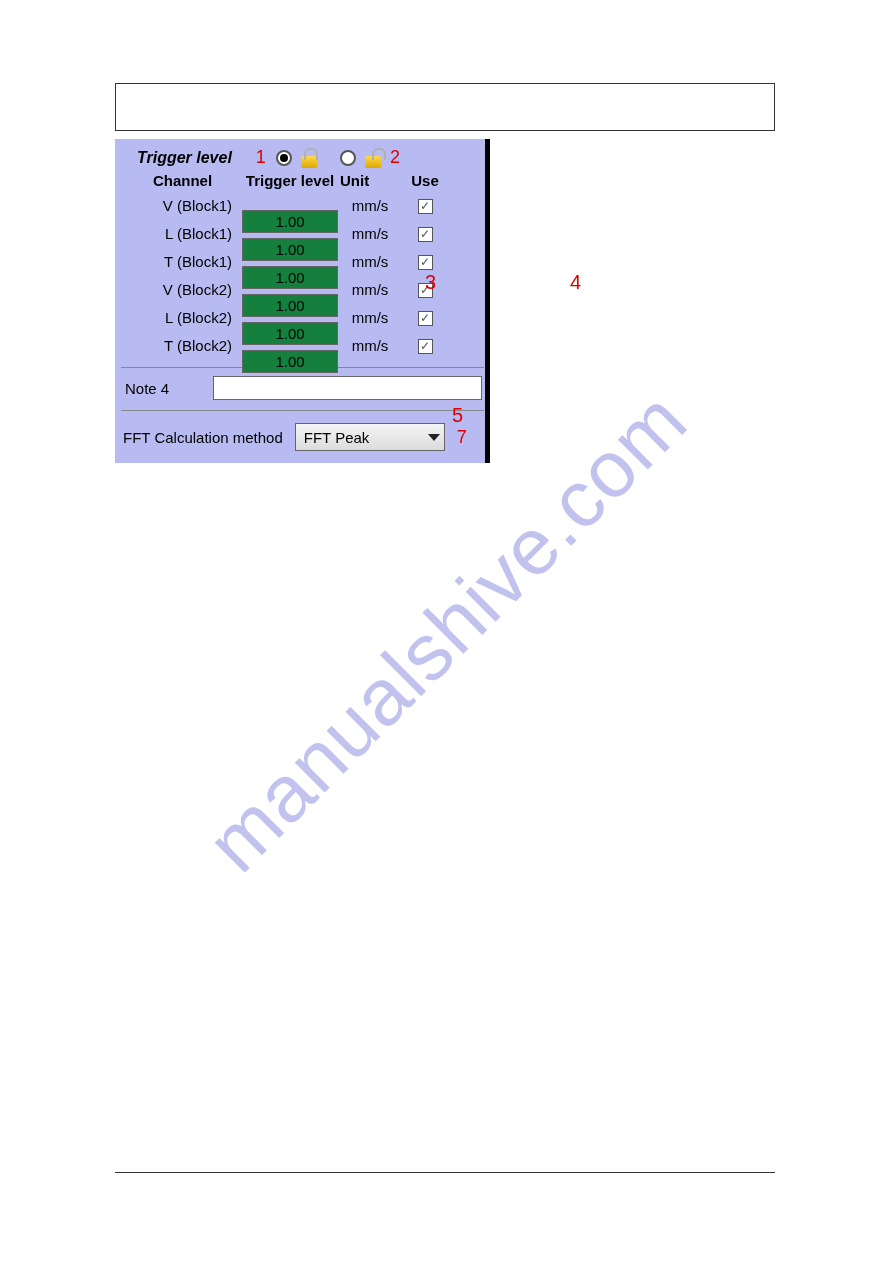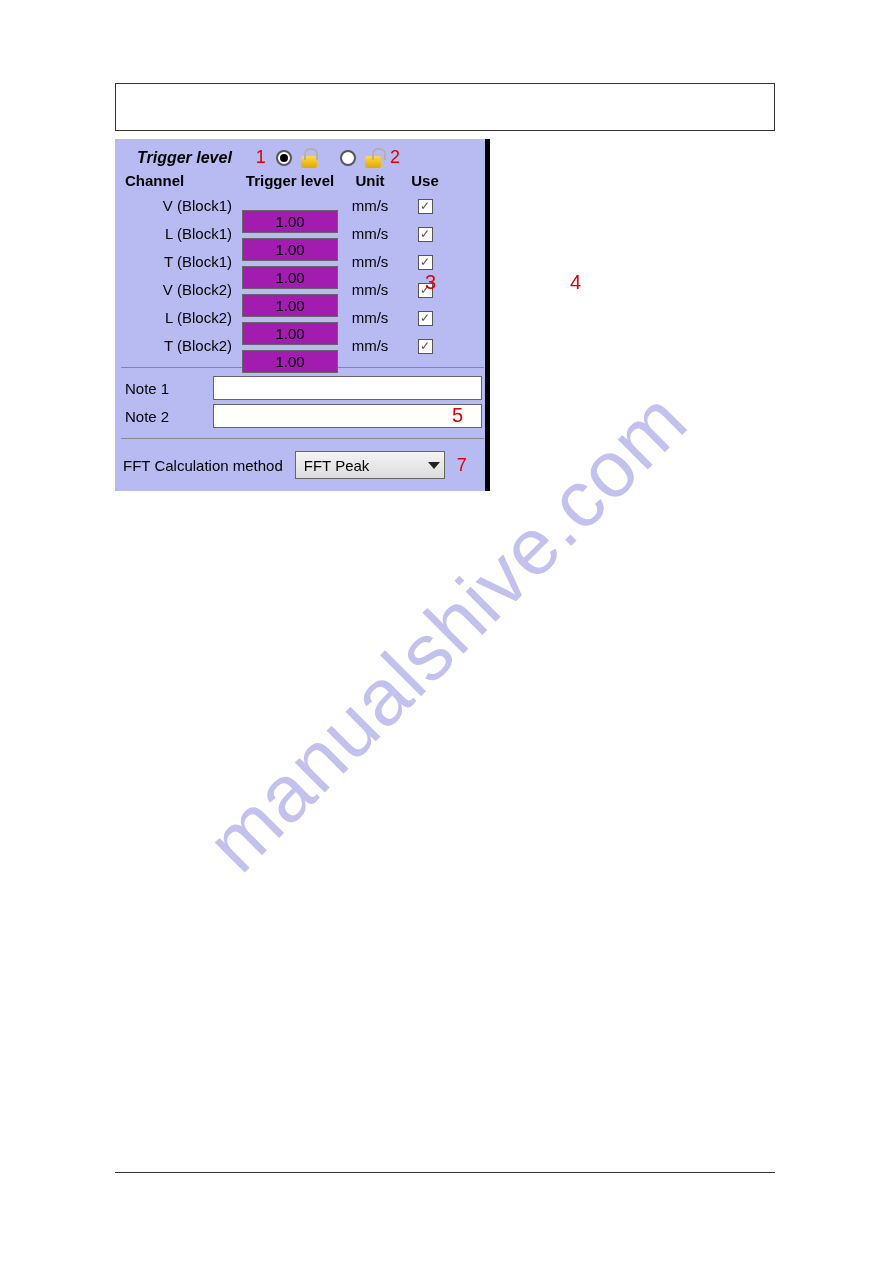--- a/index.html
+++ b/index.html
@@ -105,39 +105,39 @@
     left: 8px;
     border-color: #b0b0b0;
   }
   .header-row {
     display: flex;
     padding: 0 10px 2px 10px;
     font-weight: bold;
     font-size: 15px;
     color: #000;
   }
-  .col-channel { width: 115px; text-align: left; }
+  .col-channel { width: 115px; text-align: center; }
   .col-trigger { width: 100px; text-align: center; }
-  .col-unit    { width: 60px;  text-align: center; }
+  .col-unit    { width: 60px;  text-align: left; }
   .col-use     { width: 50px;  text-align: center; }
   .ch-row {
     display: flex;
     align-items: center;
     padding: 0 10px;
     height: 28px;
     font-size: 15px;
     color: #000;
   }
   .ch-label { width: 115px; text-align: right; padding-right: 8px; }
   .ch-input-cell { width: 100px; text-align: center; padding: 0 2px; }
   .ch-input {
     width: 96px;
     height: 23px;
     border: 1px solid #666;
-    background: #a21caf;
+    background: #15803d;
     text-align: center;
     font-size: 15px;
     font-family: inherit;
     padding: 0;
     margin-top: 32px;
   }
   .ch-unit  { width: 60px; text-align: center; }
   .ch-use   { width: 50px; text-align: center; }
   .chk {
     width: 15px;
@@ -313,25 +313,21 @@
         <div class="ch-label">T (Block2)</div>
         <div class="ch-input-cell"><input class="ch-input" type="text" value="1.00" style=""></div>
         <div class="ch-unit">mm/s</div>
         <div class="ch-use"><span class="chk checked"></span></div>
       </div>
     </div>
 
   <div class="divider"></div>
 
   <div class="note-row">
-    <div class="note-label">Note 1</div>
-    <input class="note-input" type="text" value="" style="">
-  </div>
-  <div class="note-row">
-    <div class="note-label">Note 2</div>
+    <div class="note-label">Note 4</div>
     <input class="note-input" type="text" value="" style="">
   </div>
 
 
   <div class="divider"></div>
 
   <div class="fft-row">
     <span>FFT Calculation method</span>
     <div class="fft-select">
       <span>FFT Peak</span>

